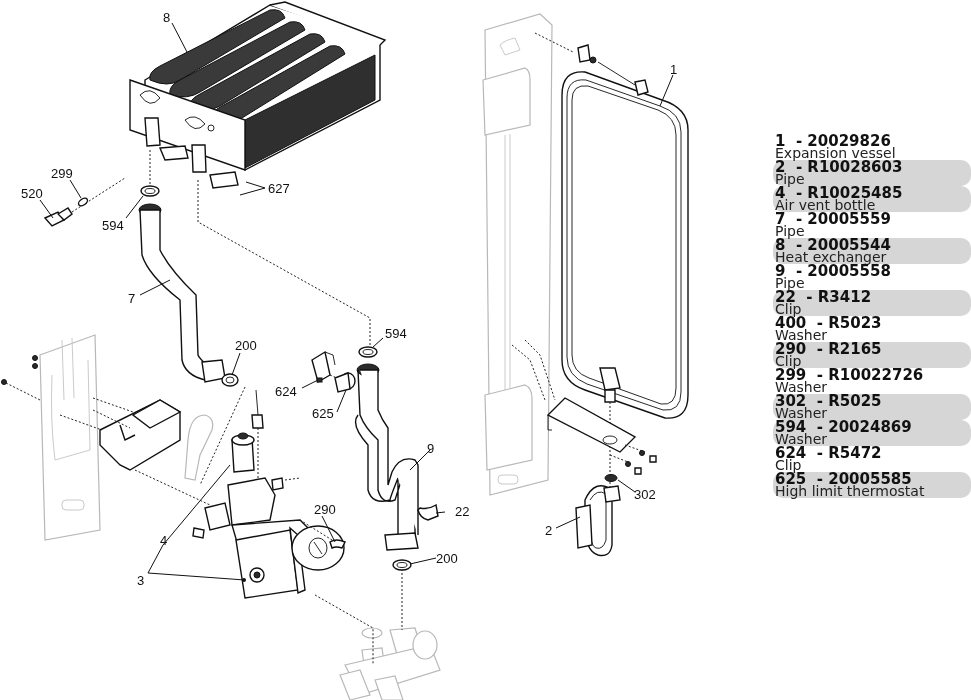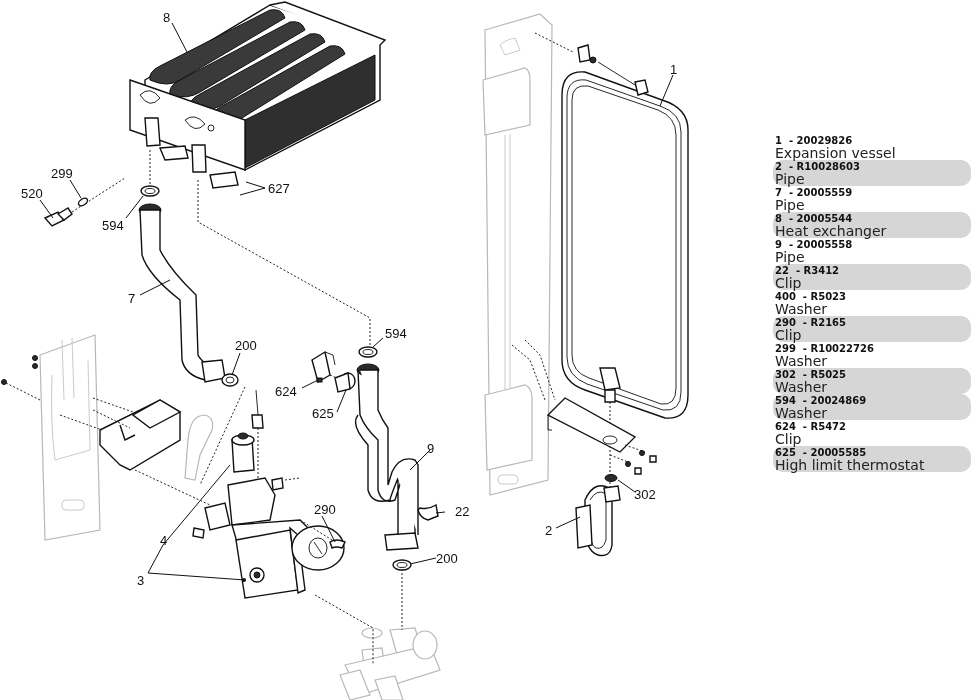--- a/index.html
+++ b/index.html
@@ -11,21 +11,21 @@
   .dash { stroke: #222; stroke-width: 1; stroke-dasharray: 2 2; fill: none; }
   .part { stroke: #111; stroke-width: 1.4; fill: #fff; }
   .part-thin { stroke: #111; stroke-width: 0.9; fill: none; }
   .ghost { stroke: #b8b8b8; stroke-width: 1.2; fill: #fff; }
   .ghost-thin { stroke: #c4c4c4; stroke-width: 0.9; fill: none; }
   .dark { fill: #2b2b2b; stroke: #111; stroke-width: 1; }
 
   #parts-list { position: absolute; left: 773px; top: 134px; width: 198px; }
   .row { padding: 1px 0 1px 2px; height: 26px; box-sizing: border-box; }
   .row.alt { background: #d6d6d6; border-radius: 10px; }
-  .row .num { font-family: "DejaVu Sans", sans-serif; font-weight: bold; font-size: 10px; color: #111; line-height: 12px; white-space: pre; }
+  .row .num { font-family: "DejaVu Sans", sans-serif; font-weight: bold; font-size: 15px; color: #111; line-height: 12px; white-space: pre; }
   .row .desc { font-family: "DejaVu Sans", sans-serif; font-size: 14px; color: #222; line-height: 12px; }
 </style>
 </head>
 <body>
 
 <div id="diagram">
 <svg viewBox="0 0 770 700" xmlns="http://www.w3.org/2000/svg">
 
   <g>
     <path class="ghost" d="M40 355 L95 335 L100 530 L45 540 Z"></path>
@@ -272,20 +272,24 @@
 
 <div id="parts-list">
     <div class="row">
       <div class="num">1  - 20029826</div>
       <div class="desc">Expansion vessel</div>
     </div>
     <div class="row alt">
       <div class="num">2  - R10028603</div>
       <div class="desc">Pipe</div>
     </div>
+    <div class="row alt">
+      <div class="num">4  - R10025485</div>
+      <div class="desc">Air vent bottle</div>
+    </div>
     <div class="row">
       <div class="num">7  - 20005559</div>
       <div class="desc">Pipe</div>
     </div>
     <div class="row alt">
       <div class="num">8  - 20005544</div>
       <div class="desc">Heat exchanger</div>
     </div>
     <div class="row">
       <div class="num">9  - 20005558</div>

